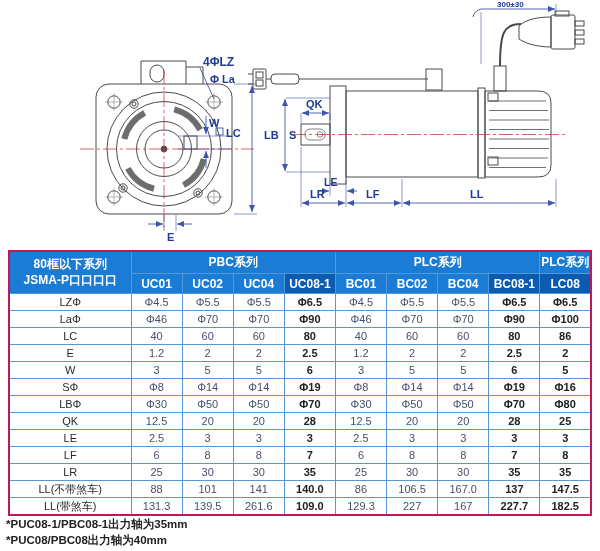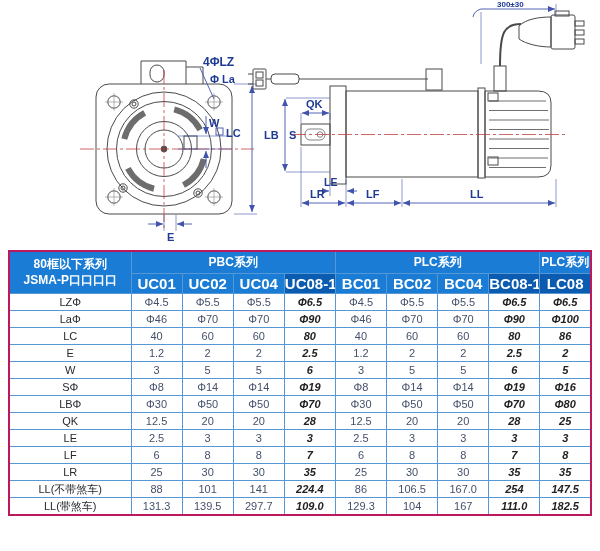--- a/index.html
+++ b/index.html
@@ -8,28 +8,28 @@
   svg.diagram{position:absolute;left:0;top:0;}
   svg text{font-family:"Liberation Sans","DejaVu Sans",sans-serif;font-weight:bold;fill:#1f3a93;}
   .dim{stroke:#4053ad;stroke-width:0.9;fill:none;}
   .ext{stroke:#4053ad;stroke-width:0.6;fill:none;}
   .ln{stroke:#4a4a4a;stroke-width:1;fill:none;}
   .ctr{stroke:#c4403d;stroke-width:0.8;fill:none;stroke-dasharray:14 3 3 3;}
 
   table.spec{position:absolute;left:8px;top:250px;width:584px;border-collapse:collapse;
              table-layout:fixed;font-size:11px;border:2px solid #be185d;}
   .spec th,.spec td{border:1px solid #5598d5;text-align:center;padding:0;overflow:hidden;white-space:nowrap;}
-  .spec thead th{background:#1a7cd4;color:#fff;font-weight:bold;font-size:15px;}
+  .spec thead th{background:#1a7cd4;color:#fff;font-weight:bold;font-size:12px;}
   .spec thead tr.groups th{height:21px;font-size:12px;}
   .spec thead tr.cols th{height:19px;}
   .spec thead th.hl{background:#0b5cb0;margin-top:30px;}
   .spec th.corner{font-size:11.5px;line-height:1.3;}
   .spec tbody td{height:16px;color:#44506a;background:#fff;}
   .spec tbody td.rowlabel{color:#26292e;}
-  .spec tbody td.hl{font-weight:bold;color:#222;font-style:italic;}
+  .spec tbody td.hl{font-weight:bold;color:#222;}
   .notes{position:absolute;left:6px;top:516px;font-size:11.5px;font-weight:600;color:#222;line-height:1.4;}
 </style>
 </head>
 <body>
 
 <div class="page">
 
   <svg class="diagram" width="600" height="246" viewBox="0 0 600 246">
     <defs>
       <marker id="arrE" markerWidth="9" markerHeight="8" refX="7" refY="3" orient="auto" markerUnits="userSpaceOnUse">
@@ -334,35 +334,39 @@
           <td>30</td>
           <td>30</td>
           <td class="hl">35</td>
           <td class="hl">35</td>
         </tr>
         <tr>
           <td class="rowlabel">LL(不带煞车)</td>
           <td>88</td>
           <td>101</td>
           <td>141</td>
-          <td class="hl">224.4</td>
+          <td class="hl">140.0</td>
           <td>86</td>
           <td>106.5</td>
           <td>167.0</td>
-          <td class="hl">254</td>
+          <td class="hl">137</td>
           <td class="hl">147.5</td>
         </tr>
         <tr>
           <td class="rowlabel">LL(带煞车)</td>
           <td>131.3</td>
           <td>139.5</td>
-          <td>297.7</td>
+          <td>261.6</td>
           <td class="hl">109.0</td>
           <td>129.3</td>
-          <td>104</td>
+          <td>227</td>
           <td>167</td>
-          <td class="hl">111.0</td>
+          <td class="hl">227.7</td>
           <td class="hl">182.5</td>
         </tr>
       </tbody>
   </table>
 
+  <div class="notes">
+      <div>*PUC08-1/PBC08-1出力轴为35mm</div>
+      <div>*PUC08/PBC08出力轴为40mm</div>
+    </div>
 </div>
 
 </body></html>

